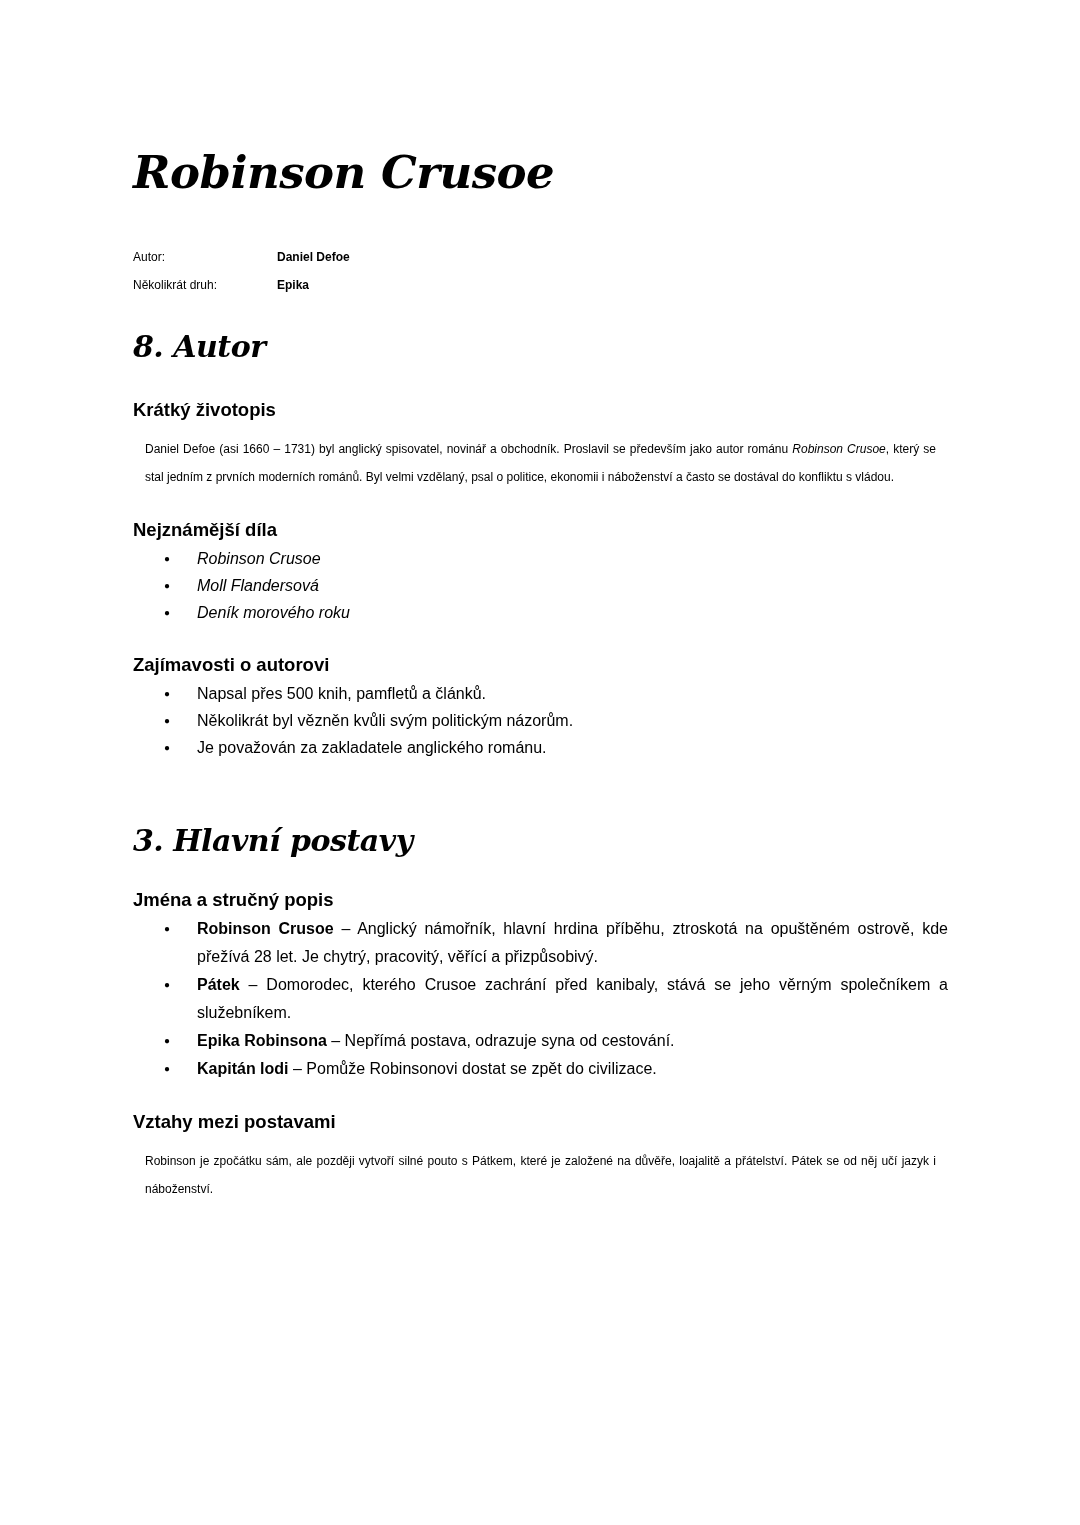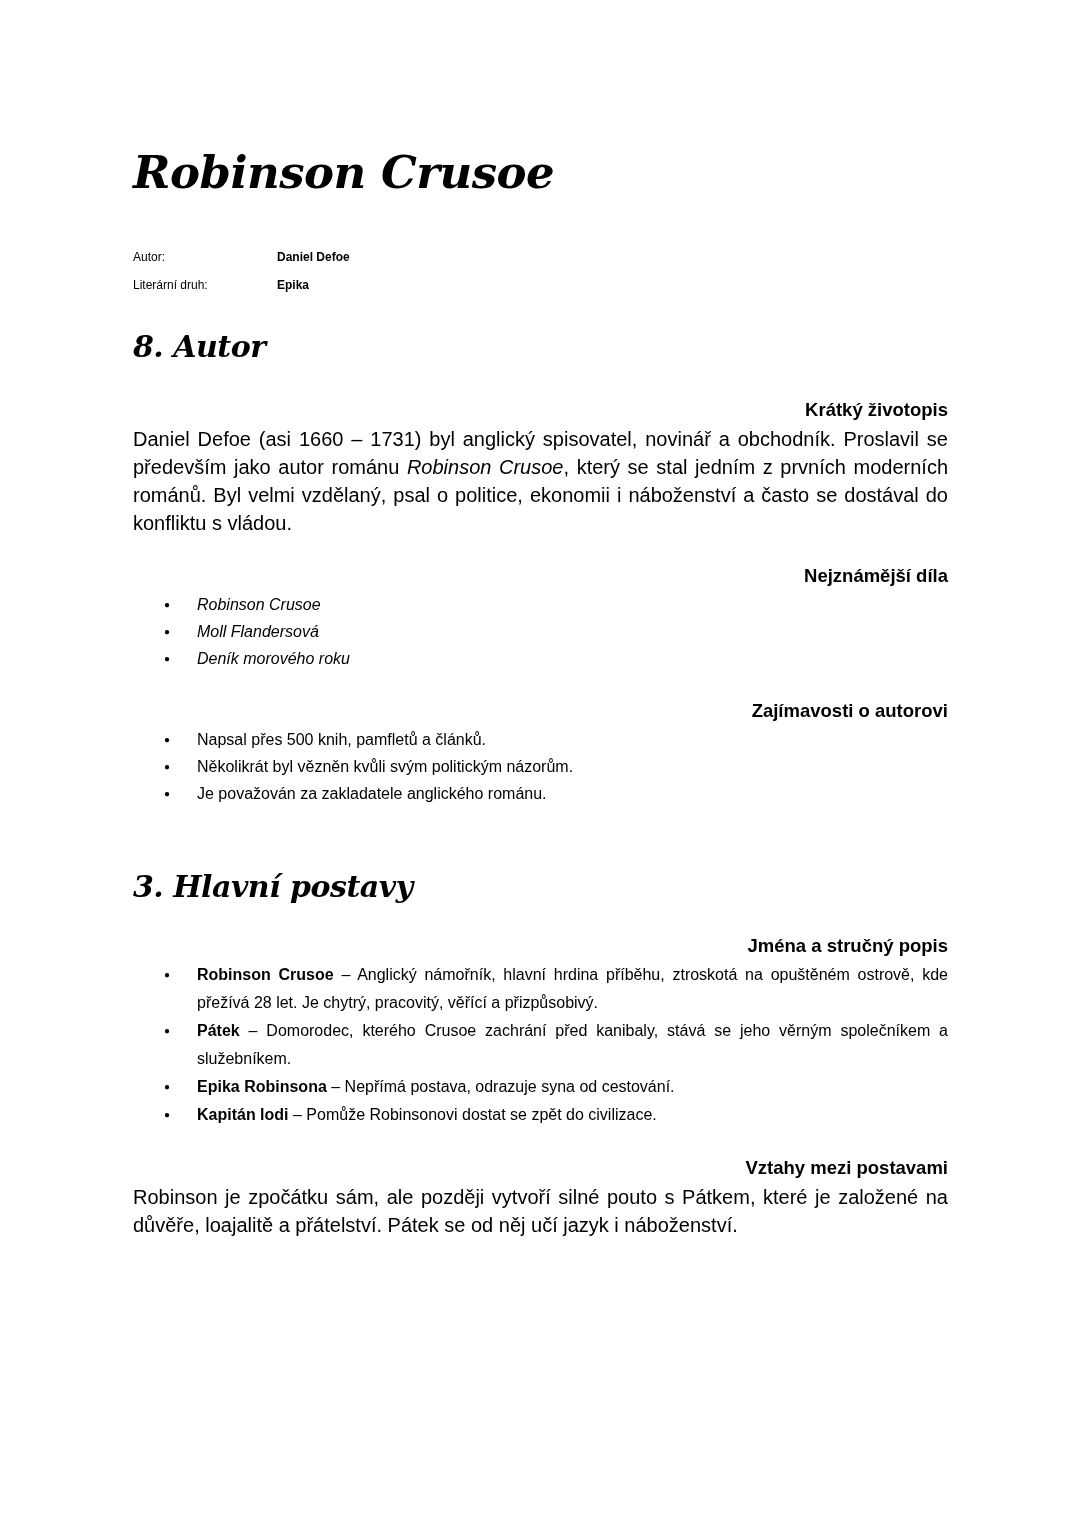--- a/index.html
+++ b/index.html
@@ -54,30 +54,29 @@
   }
   .section-heading.second {
     margin-top: 60px;
   }
 
   h3.subheading {
     font-size: 18.5px;
     line-height: 26px;
     margin: 26px 0 2px 0;
     font-weight: bold;
-    text-align: right;
   }
   h3.subheading.first {
     margin-top: 30px;
   }
 
   p.body-text {
-    font-size: 20px;
+    font-size: 12px;
     line-height: 28px;
-    margin: 0;
+    margin: 12px;
     text-align: justify;
   }
 
   ul.doc-list {
     list-style: none;
     margin: 0;
     padding: 0;
   }
   ul.doc-list li {
     position: relative;
@@ -106,21 +105,21 @@
 <body>
 
 <h1 class="doc-title script">Robinson Crusoe</h1>
 
 <div class="metadata">
   <div class="meta-row">
     <span class="meta-label">Autor:</span>
     <span class="meta-value">Daniel Defoe</span>
   </div>
   <div class="meta-row">
-    <span class="meta-label">Literární druh:</span>
+    <span class="meta-label">Několikrát druh:</span>
     <span class="meta-value">Epika</span>
   </div>
 </div>
 
 <h2 class="section-heading script">8. Autor</h2>
 
 <h3 class="subheading first">Krátký životopis</h3>
 <p class="body-text"><span>Daniel Defoe (asi 1660 – 1731) byl anglický spisovatel, novinář a obchodník. Proslavil se především jako autor románu </span><span class="italic">Robinson Crusoe</span><span>, který se stal jedním z prvních moderních románů. Byl velmi vzdělaný, psal o politice, ekonomii i náboženství a často se dostával do konfliktu s vládou.</span></p>
 
 <h3 class="subheading">Nejznámější díla</h3>

